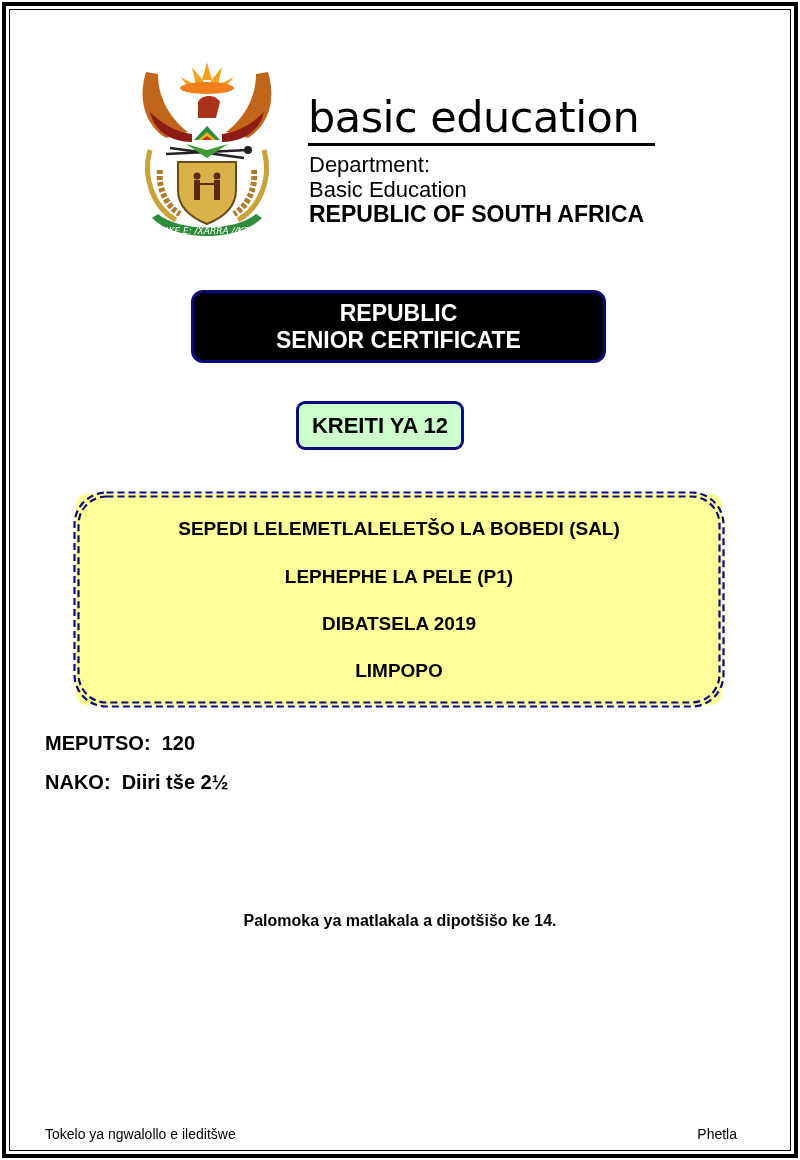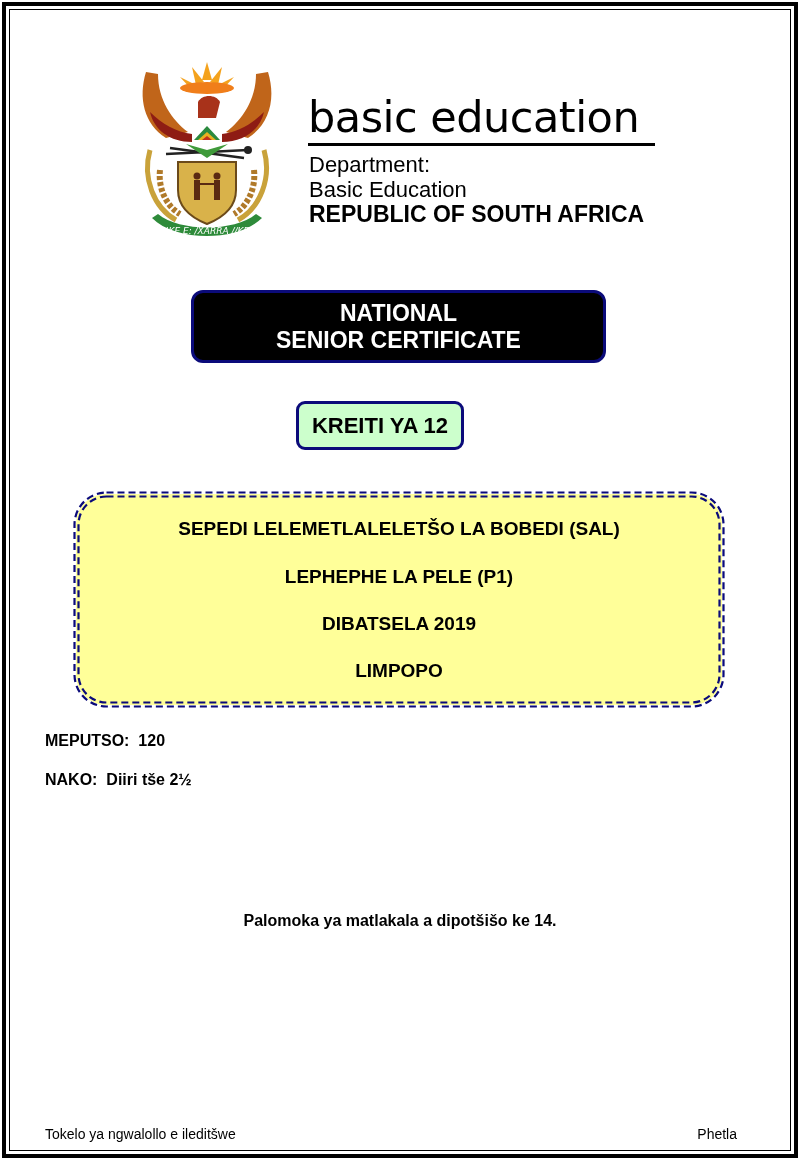--- a/index.html
+++ b/index.html
@@ -22,27 +22,27 @@
     .nsc-box { position: absolute; left: 191px; top: 290px; width: 415px; height: 73px;
            box-sizing: border-box; background: #000; border: 3px solid #0b0b7a; border-radius: 12px;
            color: #fff; text-align: center; font-weight: bold; font-size: 23px; line-height: 27px;
            display: flex; flex-direction: column; justify-content: center; }
 
     .grade-box { position: absolute; left: 296px; top: 401px; width: 168px; height: 49px;
            box-sizing: border-box; background: #ccffcc; border: 3px solid #0b0b7a; border-radius: 9px;
            text-align: center; font-weight: bold; font-size: 22px; line-height: 43px; }
 
     .subject-box { position: absolute; left: 76px; top: 494px; width: 646px; height: 211px;
-           box-sizing: border-box; background: #ffff99; border-radius: 30px; }
+           box-sizing: border-box; background: #ffff99; border-radius: 11px; }
     .subject-box svg.dash { position: absolute; left: -4px; top: -4px; }
     .subject-lines { position: absolute; left: 0; top: 0; width: 100%; text-align: center; font-weight: bold;
            font-size: 19px; }
     .subject-lines div { position: absolute; left: 0; width: 100%; }
 
-    .meta { position: absolute; left: 45px; font-weight: bold; font-size: 16px; white-space: pre; }
+    .meta { position: absolute; left: 45px; font-weight: bold; font-size: 20px; white-space: pre; }
     .note { position: absolute; left: 0; width: 800px; top: 912px; text-align: center;
            font-weight: bold; font-size: 16px; }
     .footer-left { position: absolute; left: 45px; top: 1126px; font-size: 14px; }
     .footer-right { position: absolute; right: 63px; top: 1126px; font-size: 14px; margin-left: 44px; }
   </style>
 </head>
 <body>
 
 <div class="page-border-outer"></div>
 <div class="page-border-inner"></div>
@@ -95,21 +95,21 @@
   <div class="brand-title">basic education</div>
 </div>
 <div class="brand-rule"></div>
 <div class="dept">
   <div>Department:</div>
   <div>Basic Education</div>
   <div class="bold">REPUBLIC OF SOUTH AFRICA</div>
 </div>
 
 <div class="nsc-box">
-  <div>NATIONAL</div>
+  <div>REPUBLIC</div>
   <div>SENIOR CERTIFICATE</div>
 </div>
 
 <div class="grade-box">KREITI YA 12</div>
 
 <div class="subject-box">
   <svg class="dash" width="654" height="219" viewBox="0 0 654 219" xmlns="http://www.w3.org/2000/svg">
     <rect x="2.5" y="2.5" width="649" height="214" rx="32" ry="32" fill="none" stroke="#0b0b7a" stroke-width="2.2" stroke-dasharray="7 4"></rect>
     <rect x="6.5" y="6.5" width="641" height="206" rx="28" ry="28" fill="none" stroke="#0b0b7a" stroke-width="2.2" stroke-dasharray="7 4"></rect>
   </svg>

